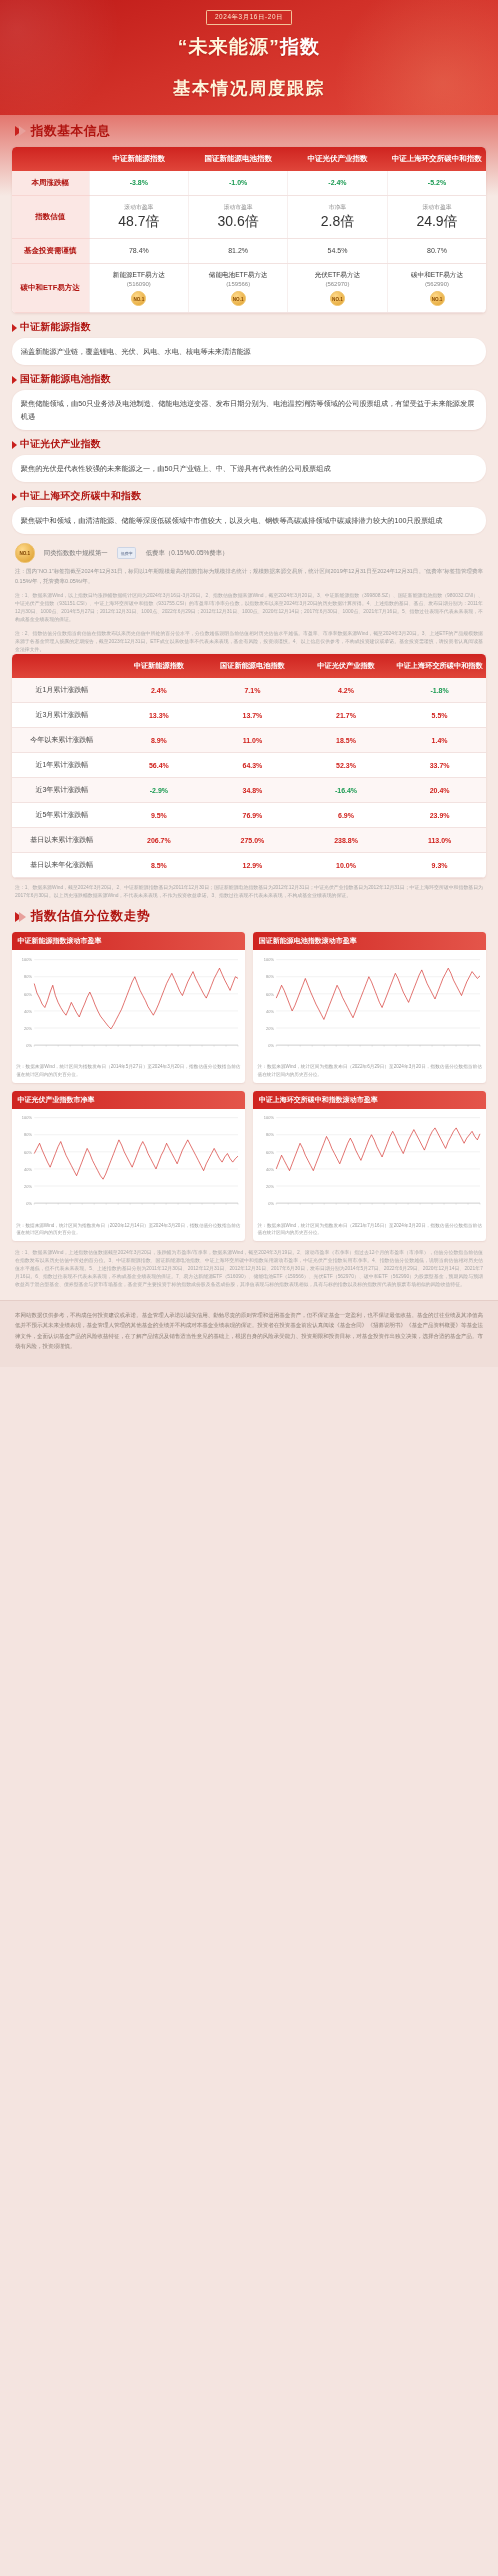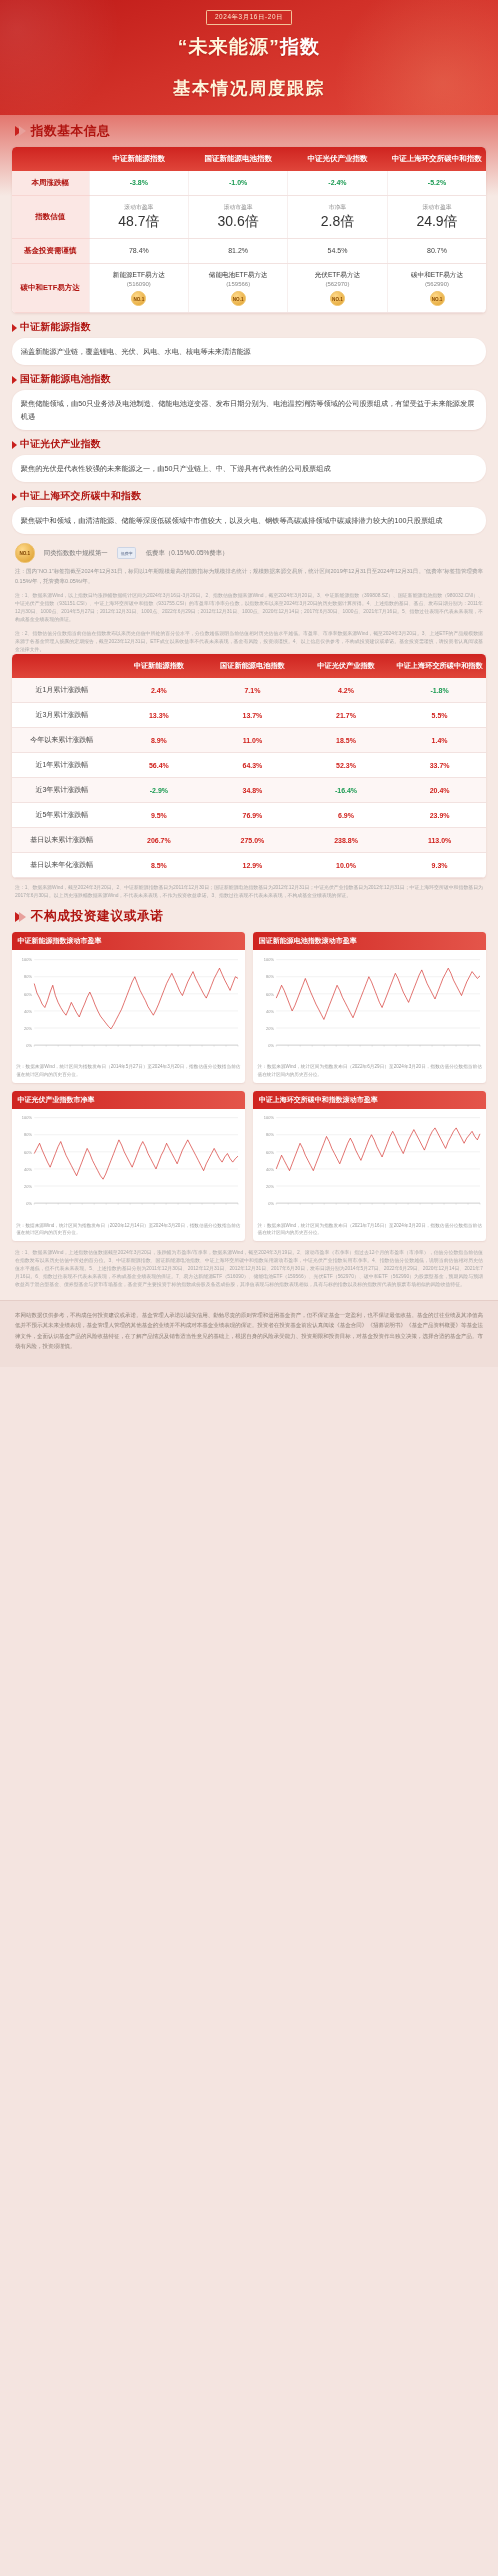--- a/index.html
+++ b/index.html
@@ -464,21 +464,21 @@
         <td class="val up">9.3%</td>
       </tr>
     </tbody>
       </table>
   </div>
   <div class="note-tiny">注：1、数据来源Wind，截至2024年3月20日。2、中证新能源指数基日为2011年12月30日；国证新能源电池指数基日为2012年12月31日；中证光伏产业指数基日为2012年12月31日；中证上海环交所碳中和指数基日为2017年6月30日。以上历史涨跌幅数据来源Wind，不代表未来表现，不作为投资收益承诺。3、指数过往表现不代表未来表现，不构成基金业绩表现的保证。</div>
 
   <div class="section-head">
     <span class="chev"></span>
     <span class="chev2"></span>
-    <h2>不构成投资建议或承诺</h2>
+    <h2>指数估值分位数走势</h2>
   </div>
 
   <div class="chart-grid">
     <div class="chart-card">
       <h4>中证新能源指数滚动市盈率</h4>
       <div class="chart-body">
         <svg class="chart-svg" id="chart-0" viewBox="0 0 400 180" preserveAspectRatio="none">
             <line x1="34" x2="394" y1="8" y2="8" stroke="#e8e8e8" stroke-width="1"></line>
             <text x="30" y="11" text-anchor="end" font-size="7" fill="#999">100%</text>
             <line x1="34" x2="394" y1="37.6" y2="37.6" stroke="#e8e8e8" stroke-width="1"></line>

